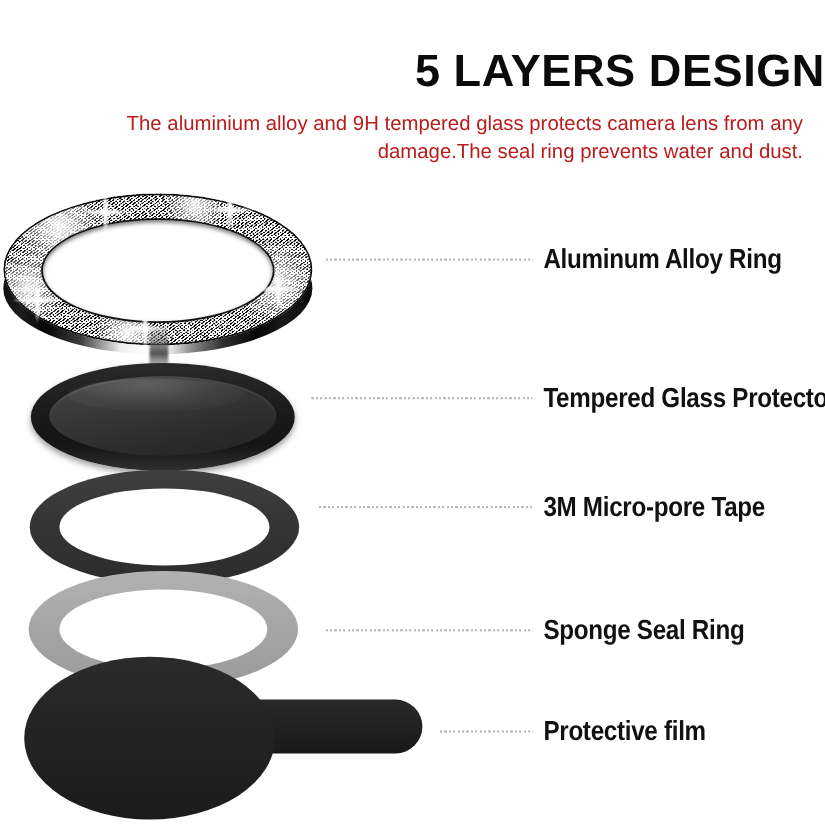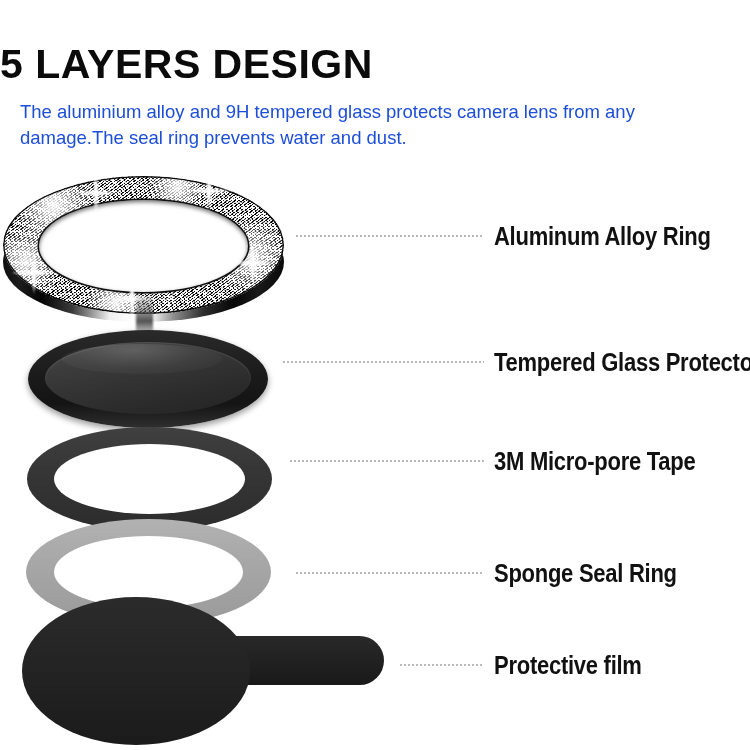--- a/index.html
+++ b/index.html
@@ -19,39 +19,39 @@
     width: 750px;
     height: 750px;
     background: #ffffff;
   }
 
   
   .header {
     position: absolute;
     top: 0; left: 0;
     width: 750px;
-    text-align: left;
+    text-align: right;
   }
   .title {
     margin: 0;
     padding-top: 44px;
     font-family: "Liberation Sans", sans-serif;
     font-size: 41px;
     font-weight: bold;
     letter-spacing: 0.5px;
     color: #0b0b0b;
     line-height: 1.0;
   }
   .subtitle {
     margin: 0;
     padding-top: 14px;
     font-family: "Liberation Sans", sans-serif;
     font-size: 18.5px;
     font-weight: normal;
-    color: #1d4ed8;
+    color: #b91c1c;
     line-height: 1.42;
     width: 710px;
     margin-left: auto;
     margin-right: auto;
   }
 
   
   .stage {
     position: absolute;
     top: 0; left: 0;

